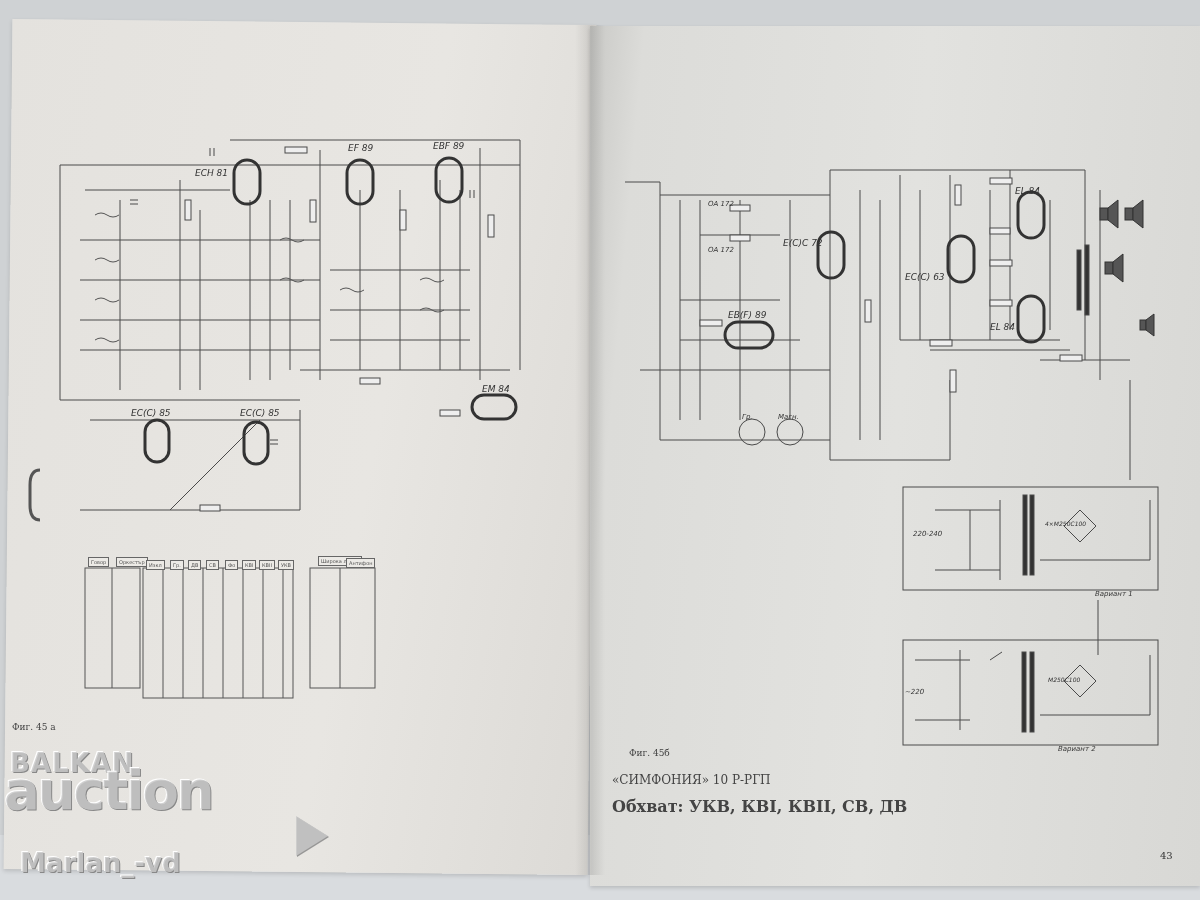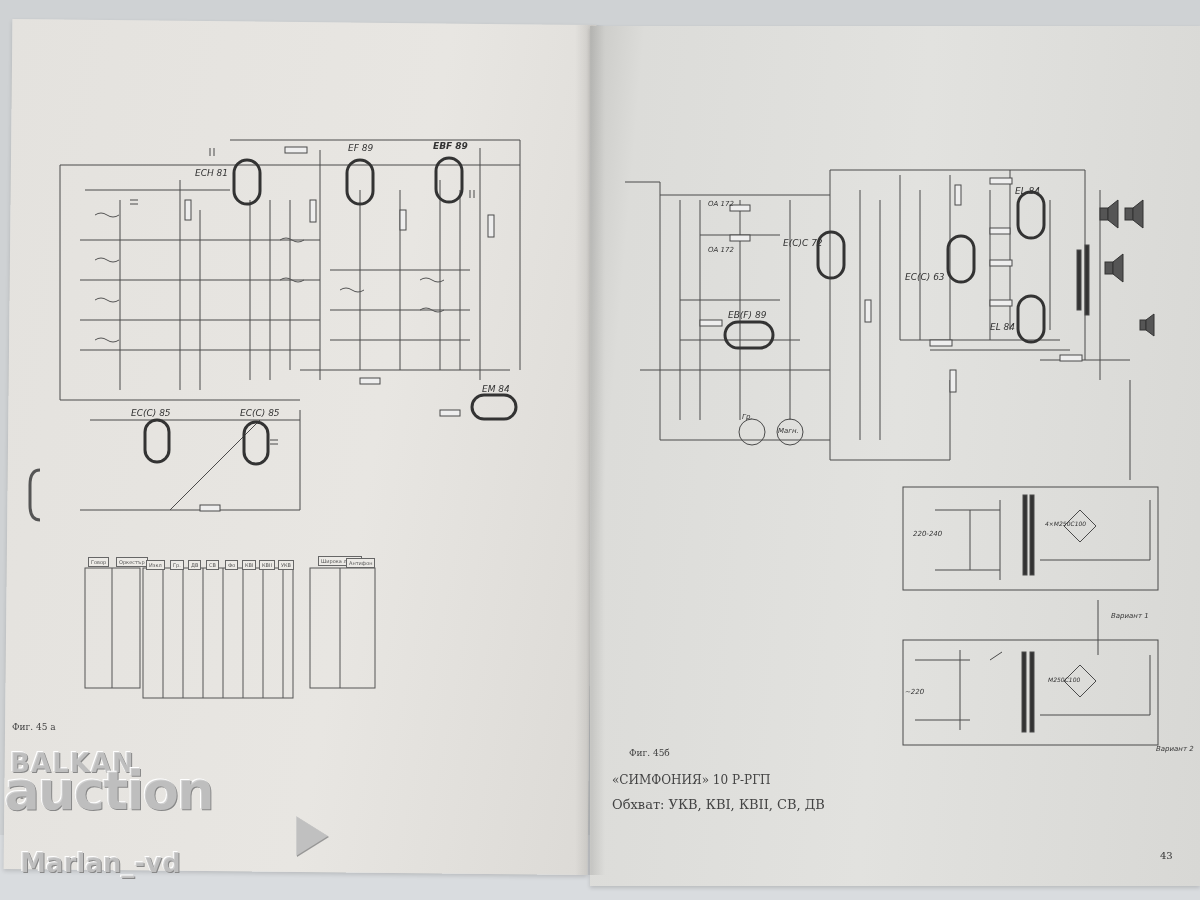--- a/index.html
+++ b/index.html
@@ -8,21 +8,21 @@
   .page{position:absolute;}
   .page-left{left:8px;top:22px;width:584px;height:850px;background:linear-gradient(100deg,#e4e2de 0%,#e8e6e2 60%,#dcdad6 100%);transform:rotate(0.6deg);box-shadow:0 2px 4px rgba(0,0,0,.15);}
   .page-right{left:590px;top:26px;width:610px;height:860px;background:linear-gradient(95deg,#c9c9c6 0%,#dcdcd9 8%,#e2e2df 50%,#d8d8d5 100%);box-shadow:0 2px 4px rgba(0,0,0,.15);}
   .gutter{position:absolute;left:575px;top:25px;width:30px;height:850px;background:linear-gradient(90deg,rgba(0,0,0,0) 0%,rgba(0,0,0,.10) 55%,rgba(0,0,0,0) 100%);}
   svg.schem{position:absolute;left:0;top:0;}
   .lbl{position:absolute;font-family:"DejaVu Sans",sans-serif;font-style:italic;font-size:9px;color:#333;}
   .caption{position:absolute;color:#444;font-family:"DejaVu Serif",serif;}
   .fig-left{left:12px;top:722px;font-size:9px;}
   .fig-right{left:612px;top:748px;font-size:9px;margin-left:17px;}
   .title-right{left:612px;top:773px;font-size:12px;}
-  .range-right{left:612px;top:797px;font-size:13px;}
+  .range-right{left:612px;top:797px;font-size:16px;font-weight:bold;}
   .pagenum{position:absolute;font-size:10px;color:#333;}
   .pn-right{left:1160px;top:850px;}
   .pn-left{left:18px;top:790px;color:#777;}
   .wm{position:absolute;font-family:"DejaVu Sans",sans-serif;font-weight:bold;color:rgba(200,200,200,.85);text-shadow:1px 1px 0 #888,-1px -1px 0 #fff;}
   .wm-balkan{left:10px;top:748px;font-size:26px;letter-spacing:1px;}
   .wm-auction{left:4px;top:760px;font-size:53px;letter-spacing:-2px;}
   .wm-user{left:20px;top:848px;font-size:26px;}
   .wm-arrow{position:absolute;left:296px;top:816px;width:0;height:0;border-left:32px solid rgba(200,200,200,.85);border-top:20px solid transparent;border-bottom:20px solid transparent;filter:drop-shadow(1px 1px 0 #888);}
   .switch-lbl{position:absolute;font-family:"DejaVu Sans",sans-serif;font-size:5px;color:#555;border:1px solid #666;padding:1px 2px;background:#eceae6;}
 </style>
@@ -133,36 +133,36 @@
     <path d="M915 660 H970 M915 720 H970 M960 650 V730 M990 660 l12 -8"></path>
     <rect x="1022" y="652" width="4" height="80" fill="#333"></rect>
       <rect x="1030" y="652" width="4" height="80" fill="#333"></rect>
     <path d="M1080 665 l16 16 l-16 16 l-16 -16z"></path>
     <path d="M1040 715 H1150 M1150 655 V715 M1098 600 V655"></path>
   </g>
 </svg>
 
 <span class="lbl" style="left:195px;top:168px;">ECH 81</span>
 <span class="lbl" style="left:348px;top:143px;">EF 89</span>
-<span class="lbl" style="left:433px;top:141px;font-weight:bold;">EBF 89</span>
+<span class="lbl" style="left:433px;top:141px;">EBF 89</span>
 <span class="lbl" style="left:131px;top:408px;">EC(C) 85</span>
 <span class="lbl" style="left:240px;top:408px;">EC(C) 85</span>
 <span class="lbl" style="left:482px;top:384px;">EM 84</span>
 
 <span class="lbl" style="left:783px;top:238px;">E(C)C 72</span>
 <span class="lbl" style="left:905px;top:272px;">EC(C) 63</span>
 <span class="lbl" style="left:1015px;top:186px;">EL 84</span>
 <span class="lbl" style="left:990px;top:322px;">EL 84</span>
 <span class="lbl" style="left:728px;top:310px;">EB(F) 89</span>
 <span class="lbl" style="left:708px;top:200px;font-size:7px;">OA 172</span>
 <span class="lbl" style="left:708px;top:246px;font-size:7px;">OA 172</span>
 <span class="lbl" style="left:742px;top:413px;font-size:7px;">Гр.</span>
-<span class="lbl" style="left:778px;top:413px;font-size:7px;margin-top:14px;">Магн.</span>
-<span class="lbl" style="left:1095px;top:612px;font-size:7px;margin-left:16px;">Вариант 1</span>
-<span class="lbl" style="left:1156px;top:745px;font-size:7px;">Вариант 2</span>
+<span class="lbl" style="left:778px;top:413px;font-size:7px;">Магн.</span>
+<span class="lbl" style="left:1095px;top:590px;font-size:7px;">Вариант 1</span>
+<span class="lbl" style="left:1058px;top:745px;font-size:7px;">Вариант 2</span>
 <span class="lbl" style="left:913px;top:530px;font-size:7px;">220-240</span>
 <span class="lbl" style="left:905px;top:688px;font-size:7px;">~220</span>
 <span class="lbl" style="left:1045px;top:520px;font-size:6px;">4×M250C100</span>
 <span class="lbl" style="left:1048px;top:676px;font-size:6px;">M250C100</span>
 
 <span class="switch-lbl" style="left:88px;top:557px;">Говор</span>
 <span class="switch-lbl" style="left:116px;top:557px;">Оркестър</span>
 <span class="switch-lbl" style="left:146px;top:560px;">Изкл</span>
 <span class="switch-lbl" style="left:170px;top:560px;">Гр.</span>
 <span class="switch-lbl" style="left:188px;top:560px;">ДВ</span>

